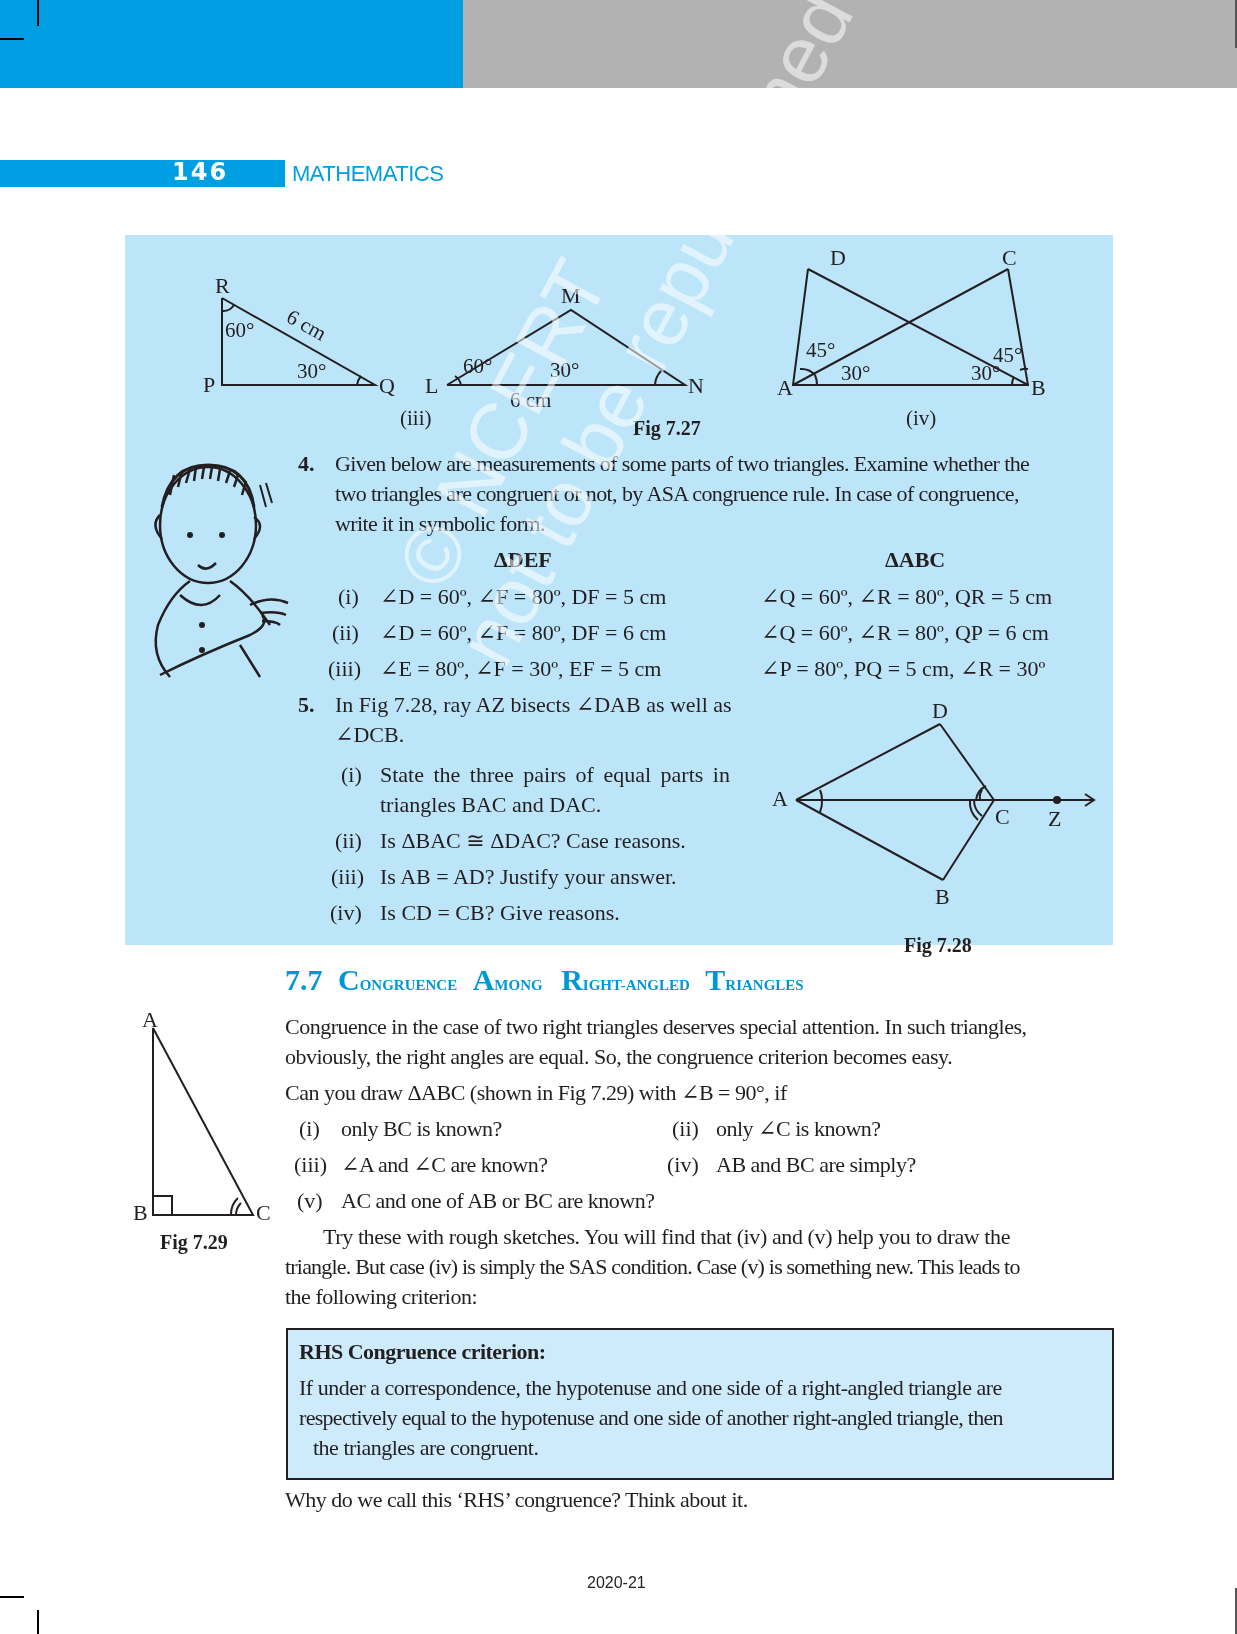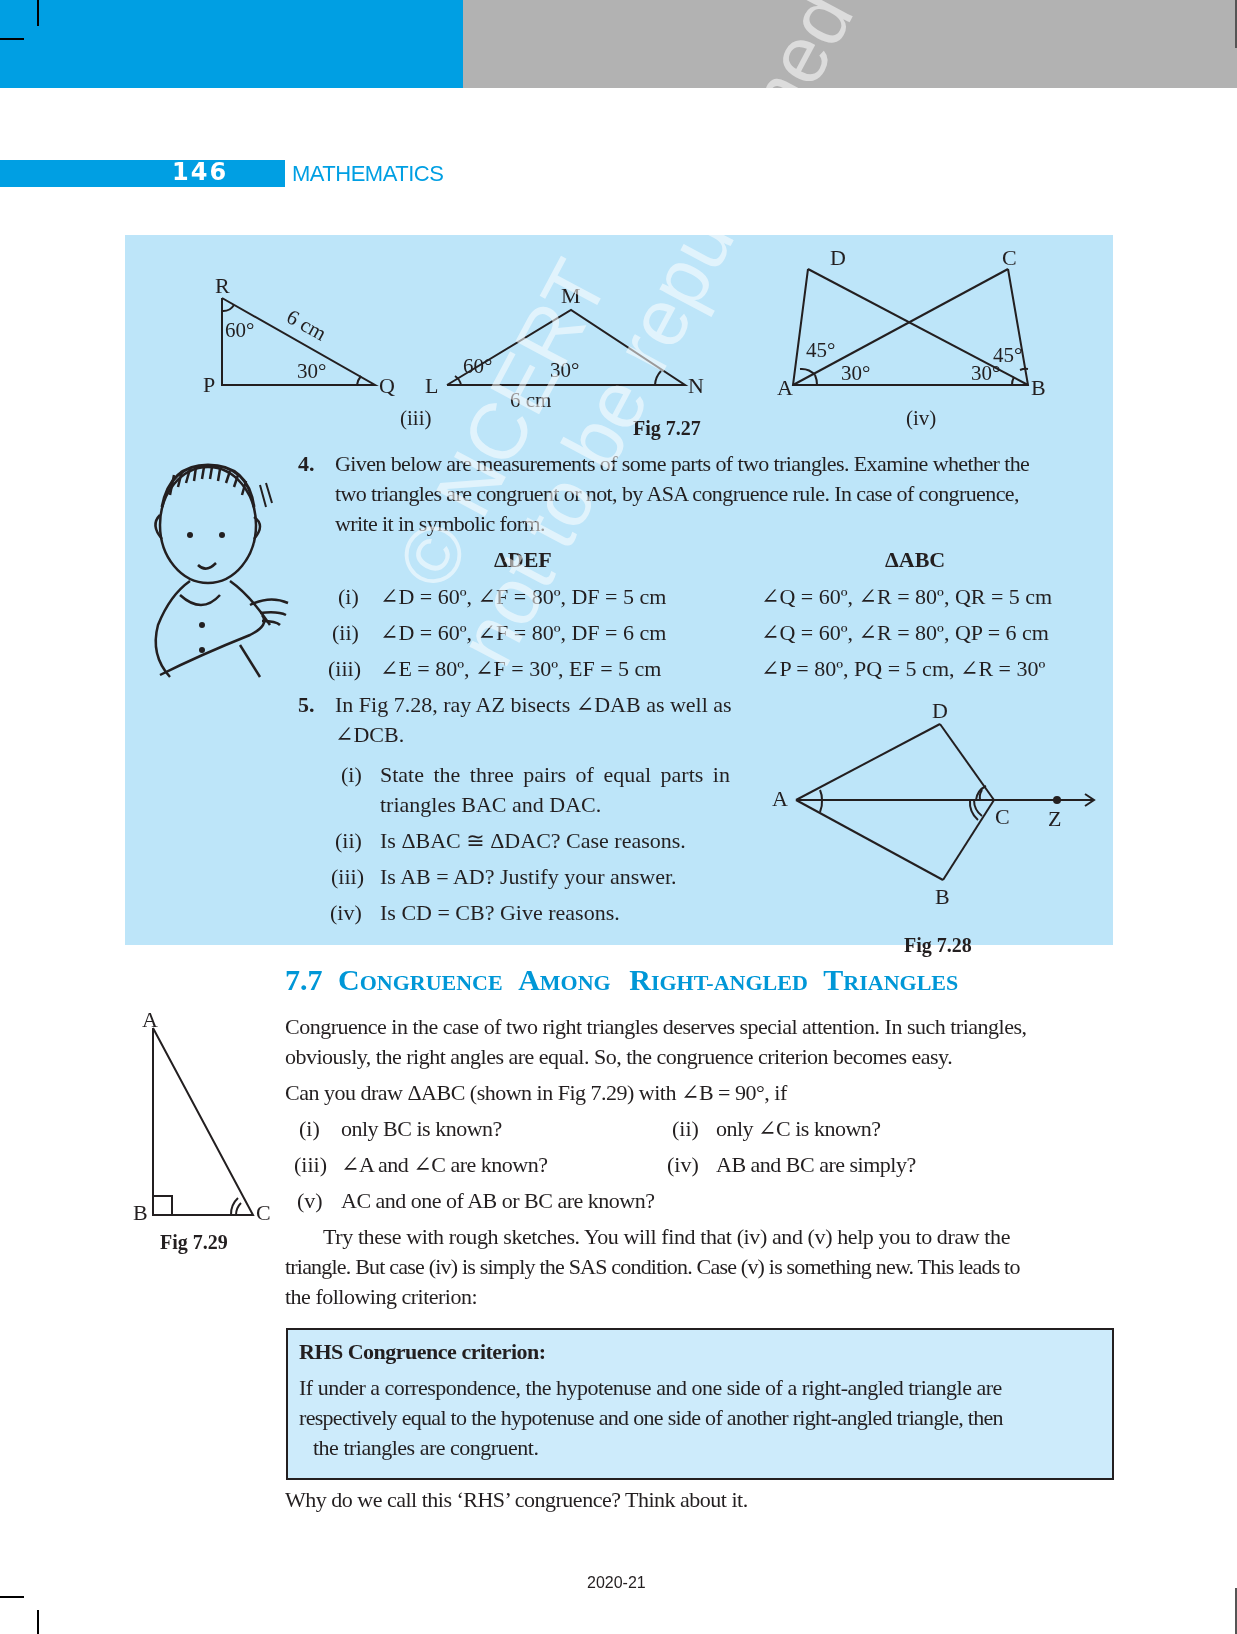--- a/index.html
+++ b/index.html
@@ -12,21 +12,21 @@
   .pagebar{left:0;top:160px;width:285px;height:27px;background:#009fe3;}
   .pagenum{left:172px;top:158px;font-family:"DejaVu Sans",sans-serif;font-size:24px;color:#fff;letter-spacing:2px;font-weight:bold;}
   .subject{left:292px;top:161px;font-family:"Liberation Sans",sans-serif;font-size:22px;color:#009fe3;letter-spacing:-0.5px;}
   .exbox{left:125px;top:235px;width:988px;height:710px;background:#bde5f9;}
   .t{font-size:22px;line-height:30px;white-space:nowrap;}
   .b{font-weight:bold;font-family:Liberation Serif, serif;}
   .num{font-weight:bold;}
   .fig{font-weight:bold;font-size:20px;}
   svg text{font-family:"Liberation Serif","DejaVu Serif",serif;fill:#231f20;}
   .heading{left:285px;top:963px;font-size:30px;font-weight:bold;color:#0097d7;white-space:nowrap;font-family:"Liberation Serif",serif;}
-  .heading .sc{font-size:22px;}
+  .heading .sc{font-size:15px;}
   .rhs{left:286px;top:1328px;width:824px;height:148px;background:#cdebfb;border:2px solid #231f20;}
   .footer{left:587px;top:1574px;font-family:"Liberation Sans",sans-serif;font-size:16px;color:#231f20;}
   .watermark{left:380px;top:560px;font-family:"Liberation Sans",sans-serif;font-size:80px;color:rgba(255,255,255,0.55);transform:rotate(-62deg);transform-origin:left top;white-space:nowrap;line-height:90px;}
 </style>
 </head>
 <body>
 
 <div class="abs topbar-blue"></div>
 <div class="abs topbar-gray"></div>
 <div class="abs crop-v" style="left:37px;top:0;height:26px;"></div>

